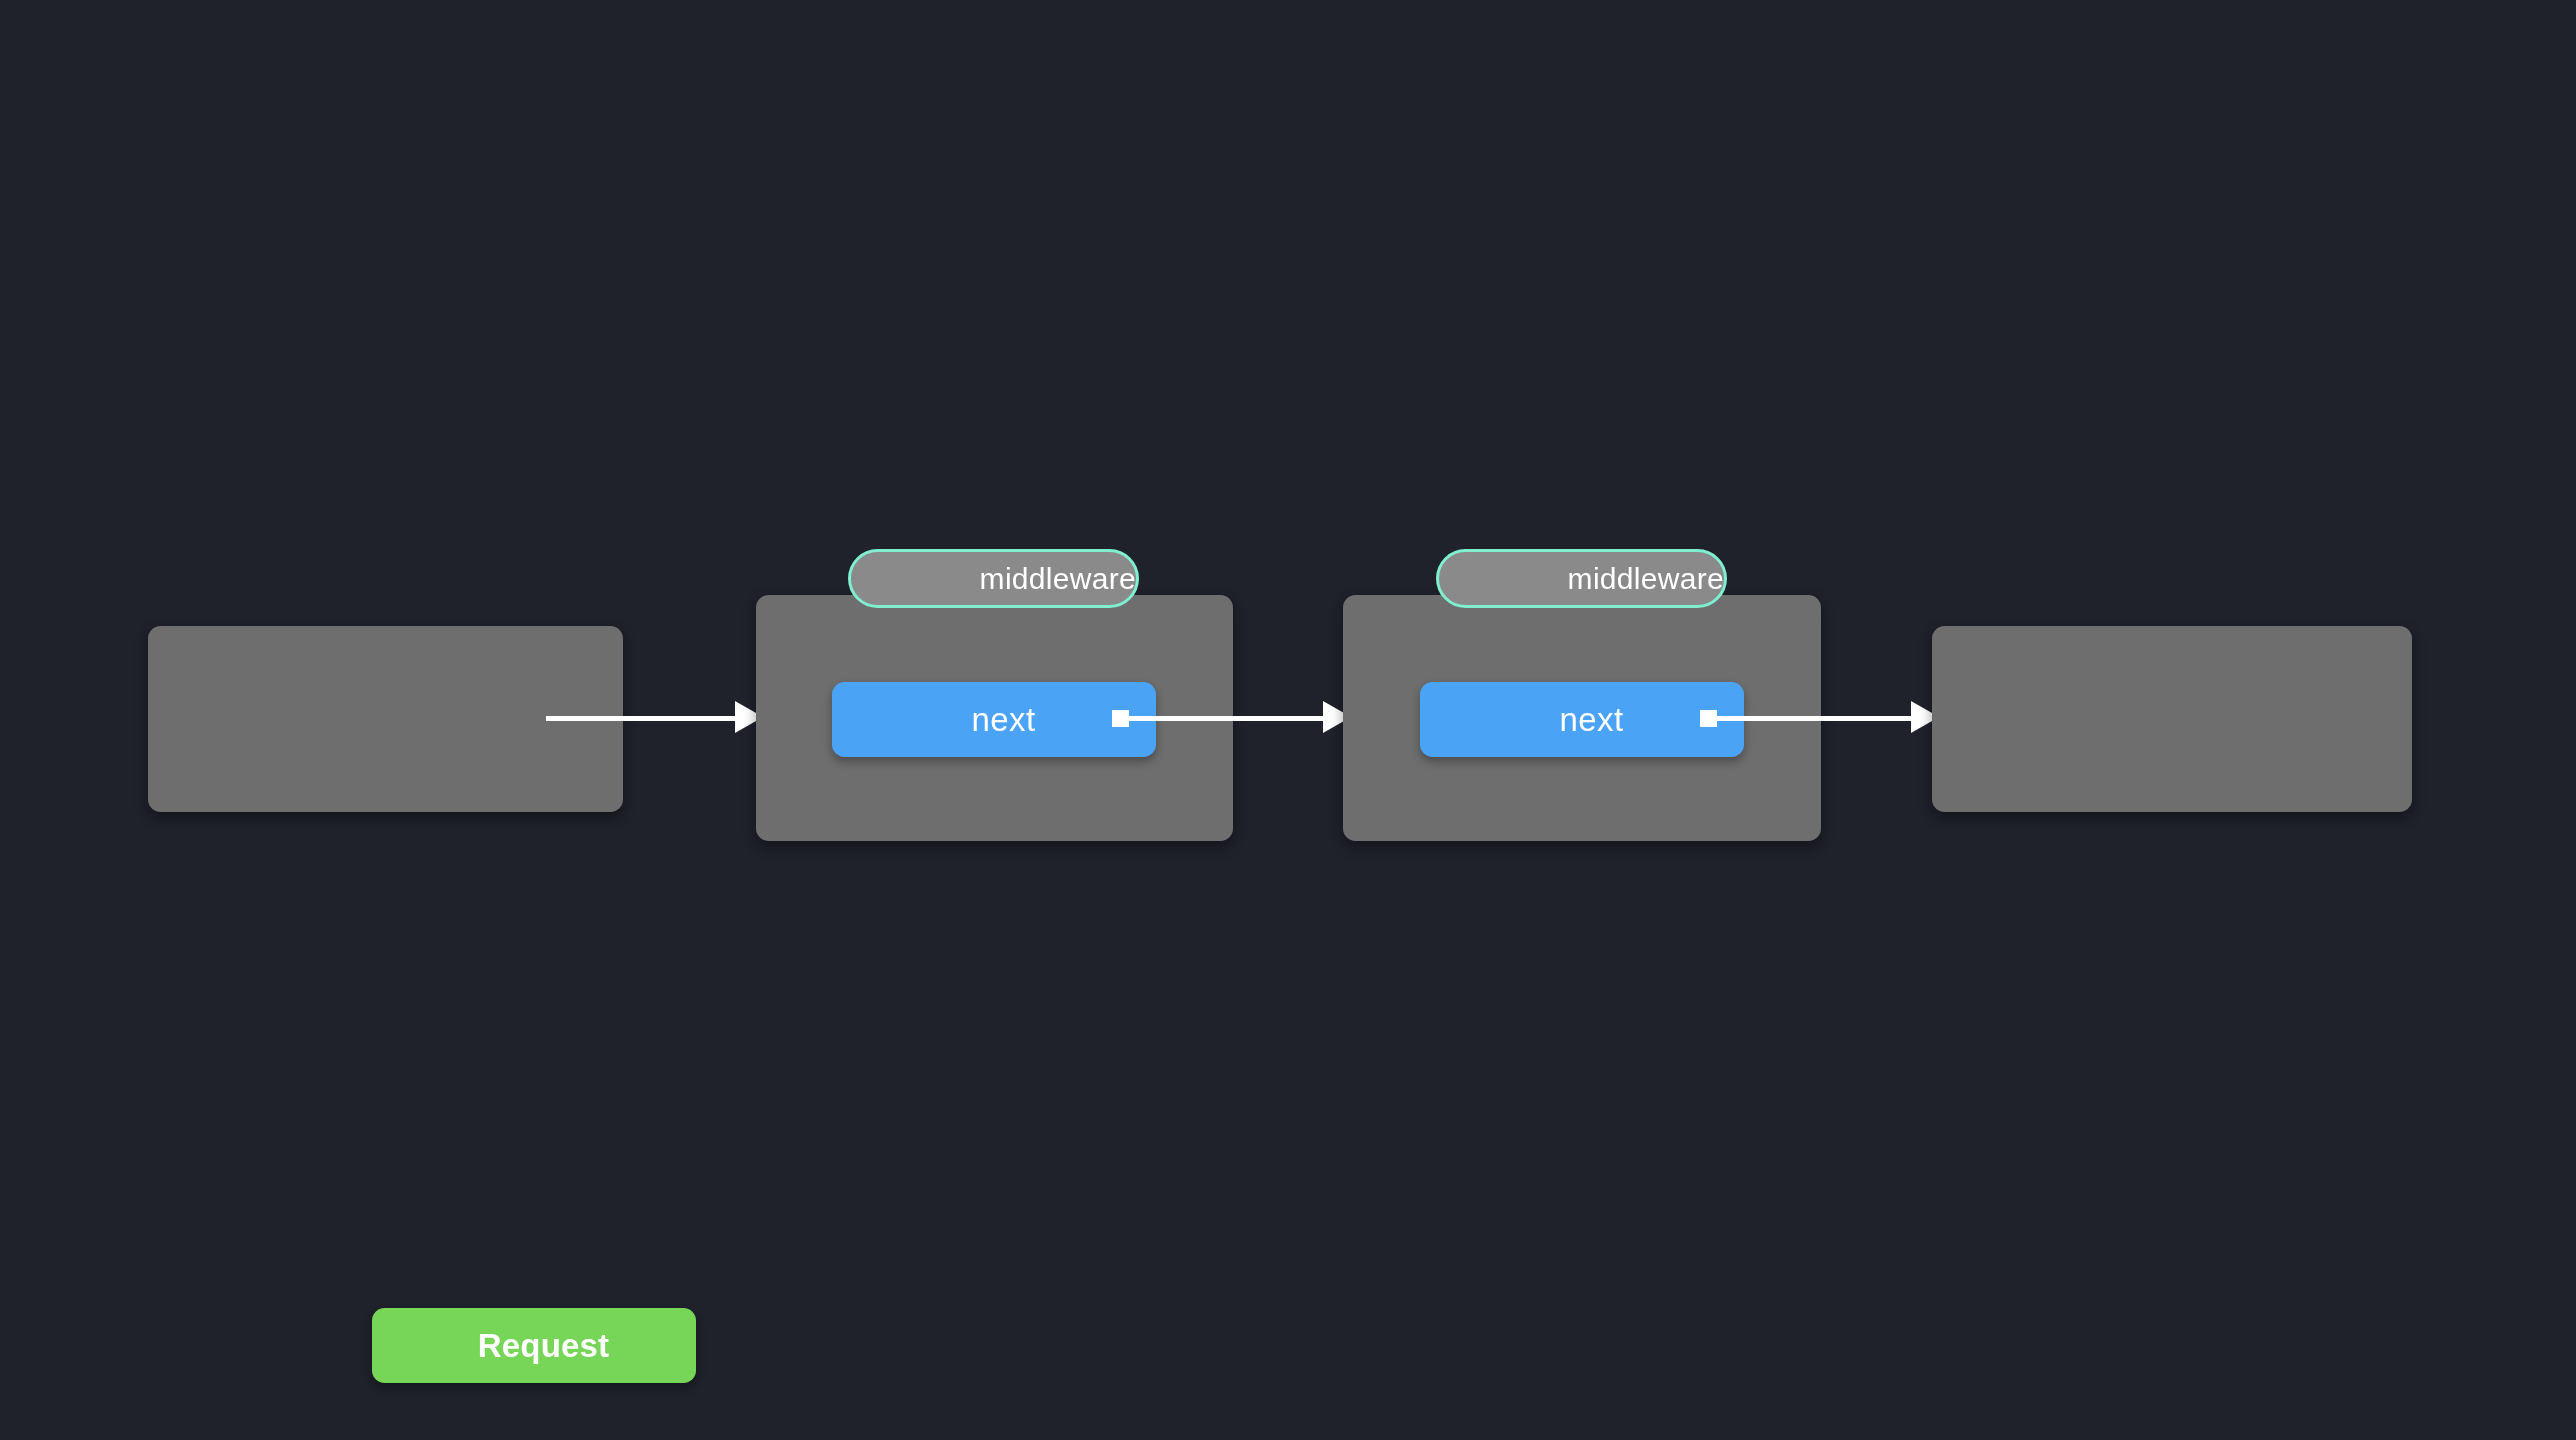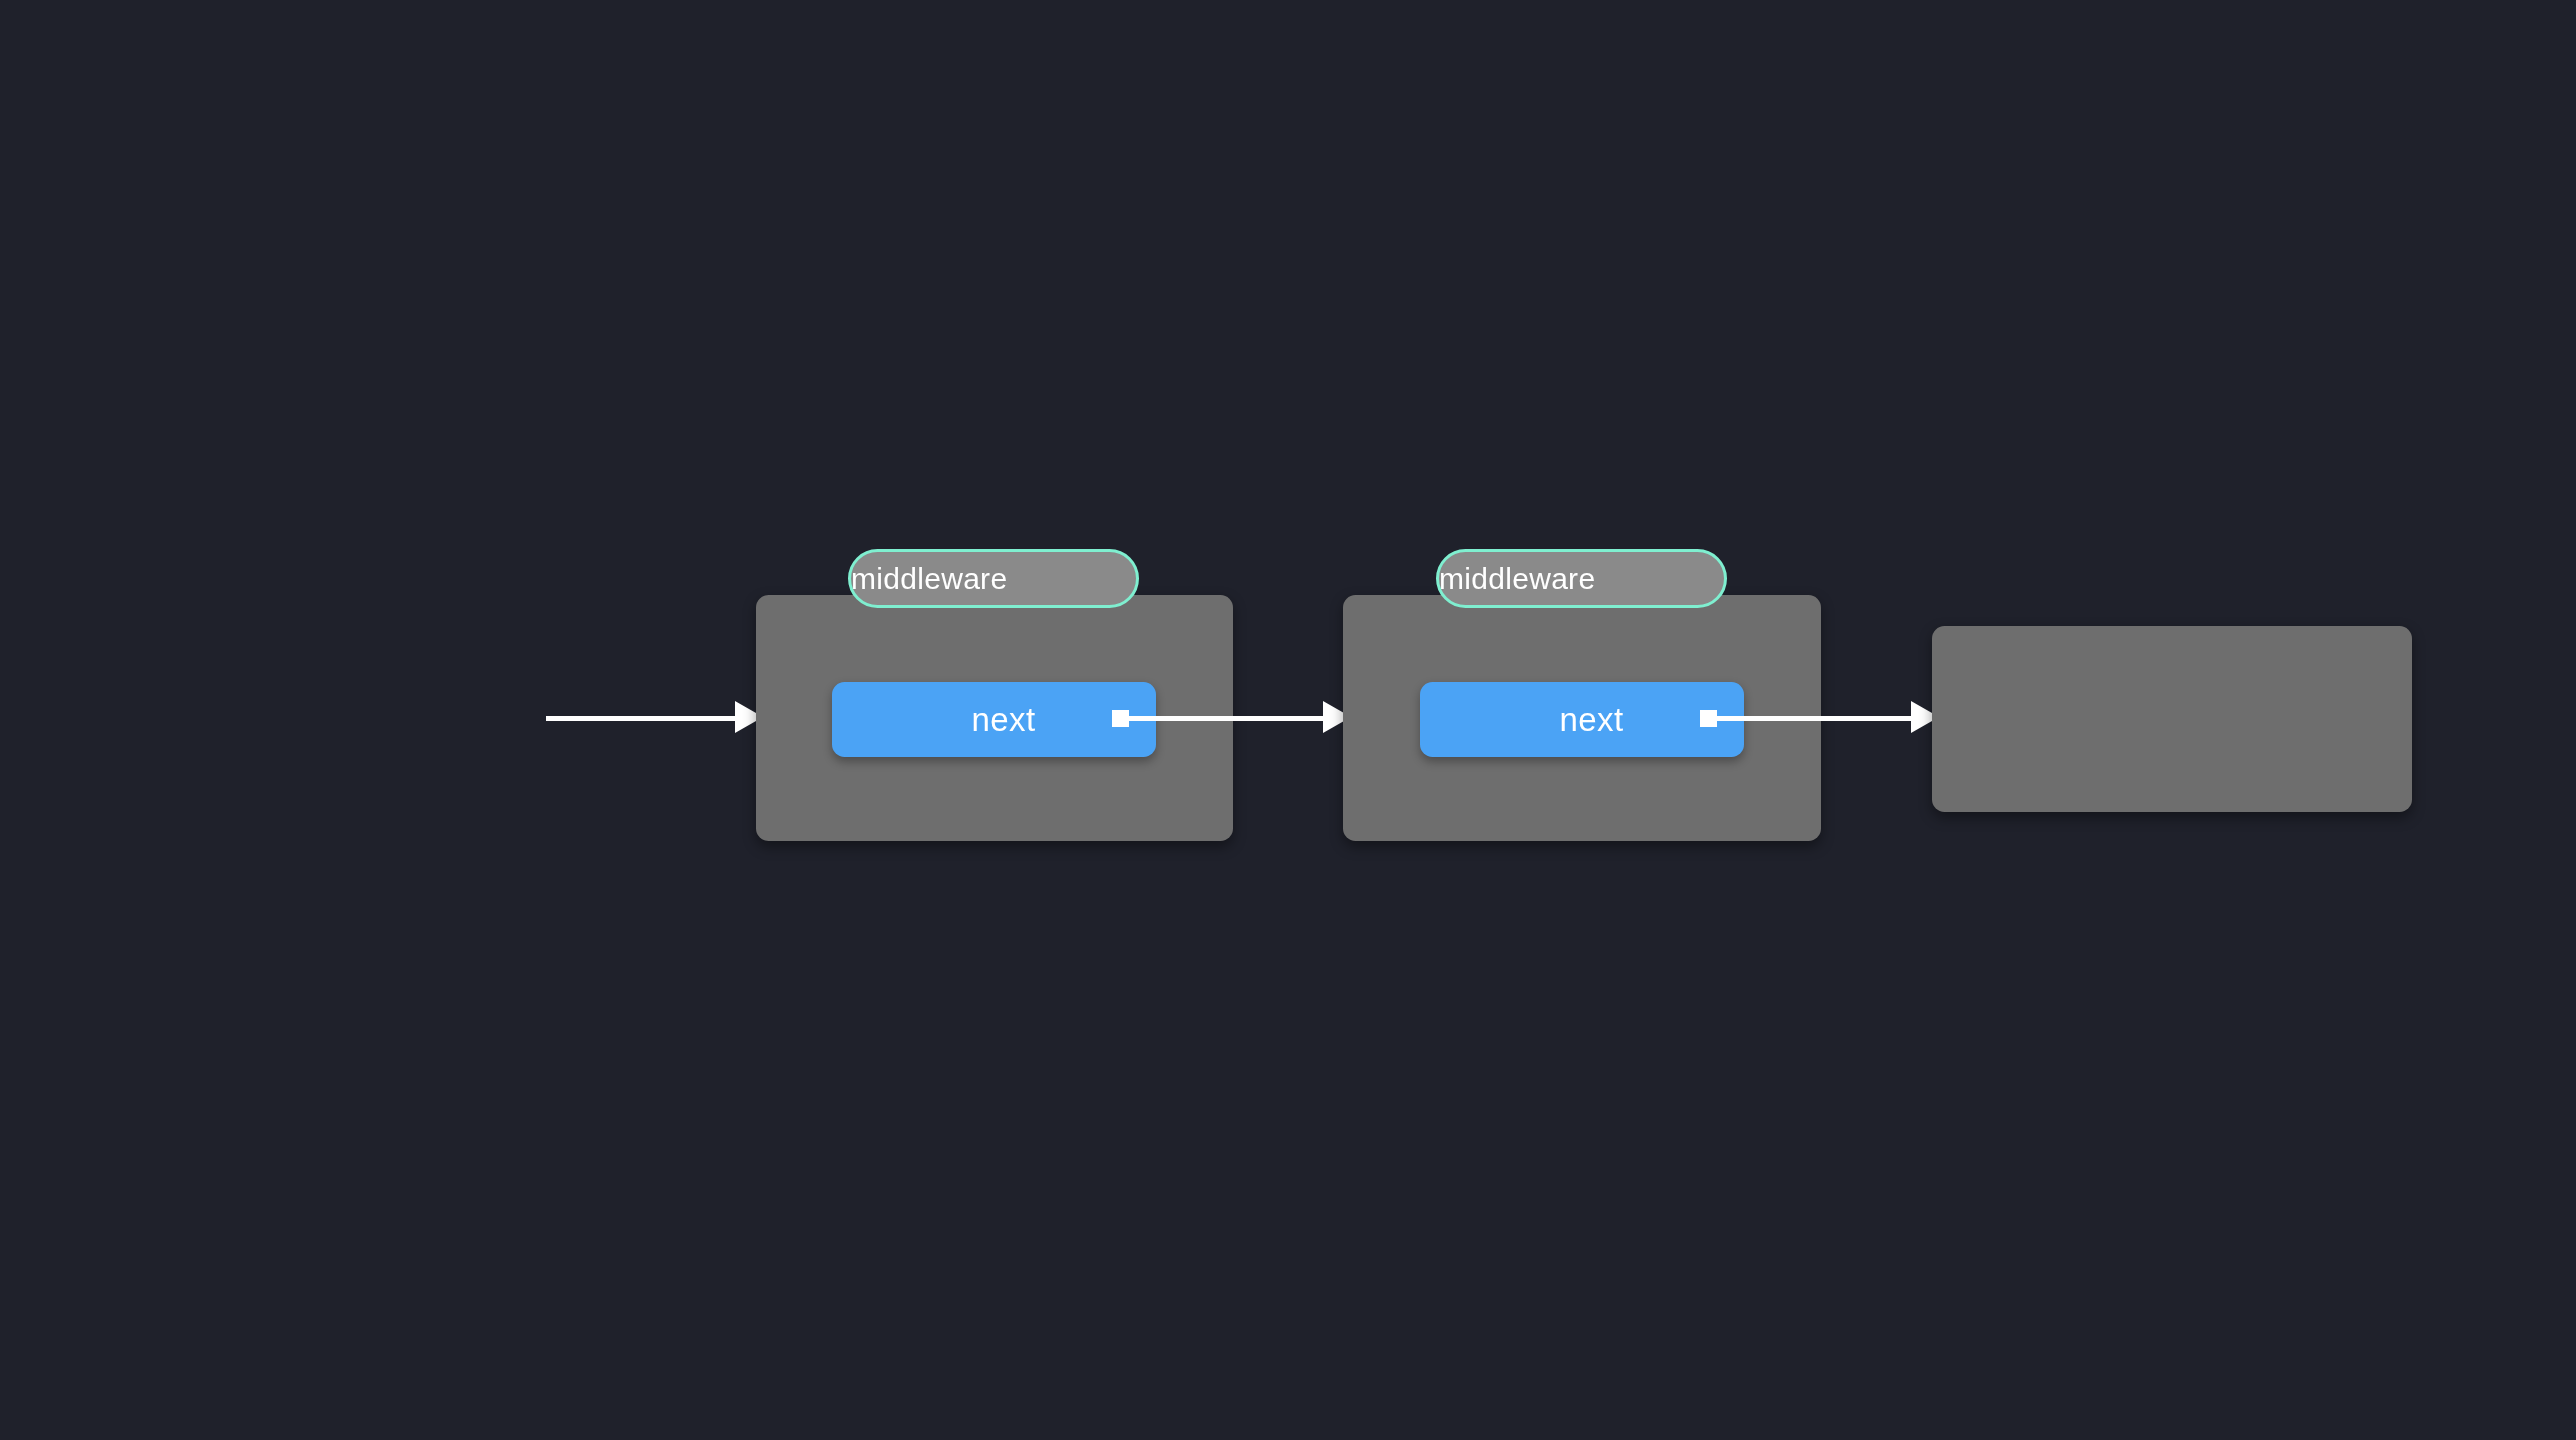--- a/index.html
+++ b/index.html
@@ -90,21 +90,21 @@
 
   
   .mw-badge {
     position: absolute;
     height: 59px;
     background: #8a8a8a;
     border: 3.6px solid #7fefd0;
     border-radius: 30px;
     display: flex;
     align-items: center;
-    justify-content: flex-start;
+    justify-content: flex-end;
     color: #ffffff;
     box-sizing: border-box;
   }
   .mw-badge .mw-label {
     font-size: 30px;
     font-weight: normal;
     line-height: 1;
     white-space: nowrap;
     letter-spacing: 0.3px;
     display: block;
@@ -137,20 +137,25 @@
   .arrow-head-2 { left: 1323px; }
   
   .arrow-line-3 { left: 1716px; width: 204px; }
   .arrow-head-3 { left: 1911px; }
 </style>
 </head>
 <body>
 
 <div id="canvas">
 
+  <div class="group group-request">
+    <div class="pill pill-request">
+      <span class="pill-label">Request</span>
+    </div>
+  </div>
 
   <div class="arrow-line arrow-line-1"></div>
   <div class="arrow-head arrow-head-1"></div>
 
   <div class="group group-mw1">
     <div class="pill pill-next pill-next1" style="position:absolute; left:76px; top:87px;">
       <span class="pill-label">next</span>
     </div>
   </div>
   <div class="mw-badge mw-badge-1">

